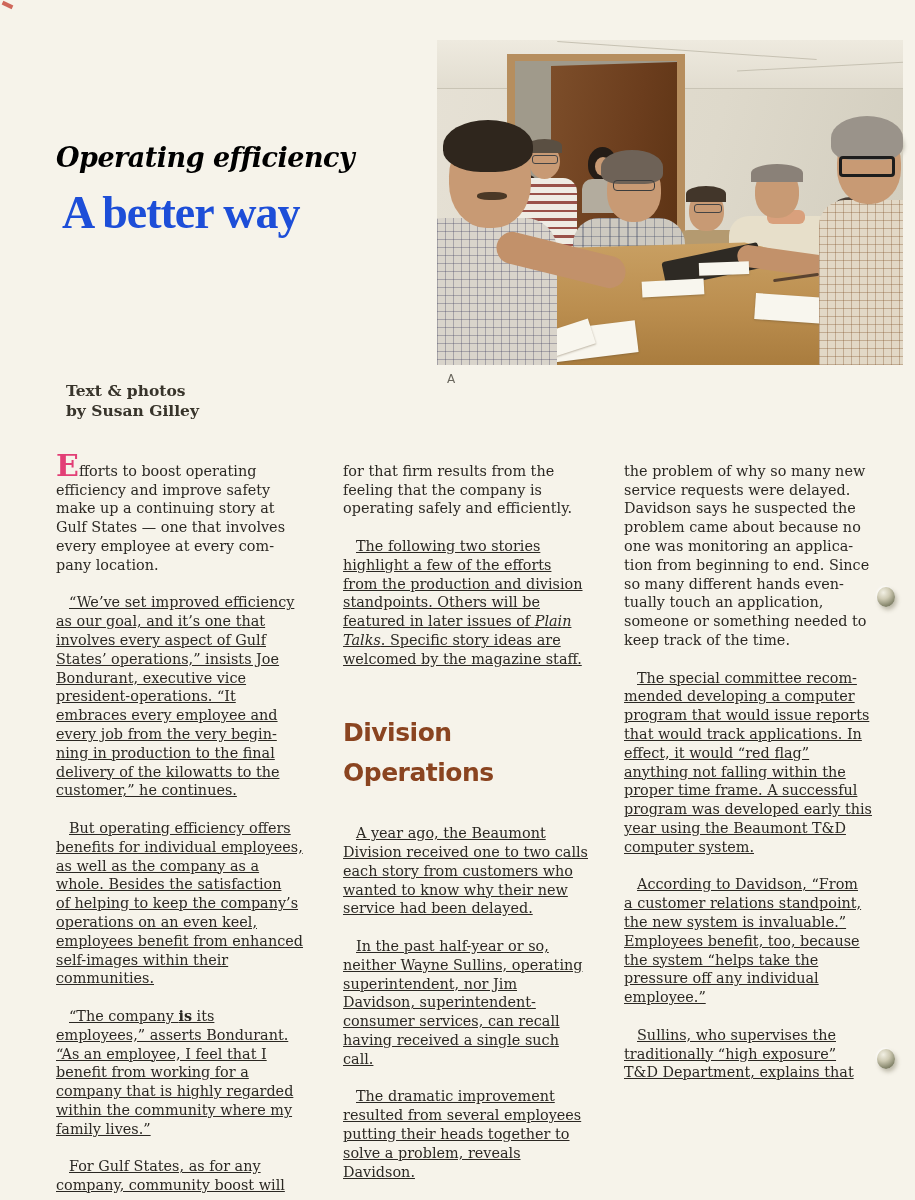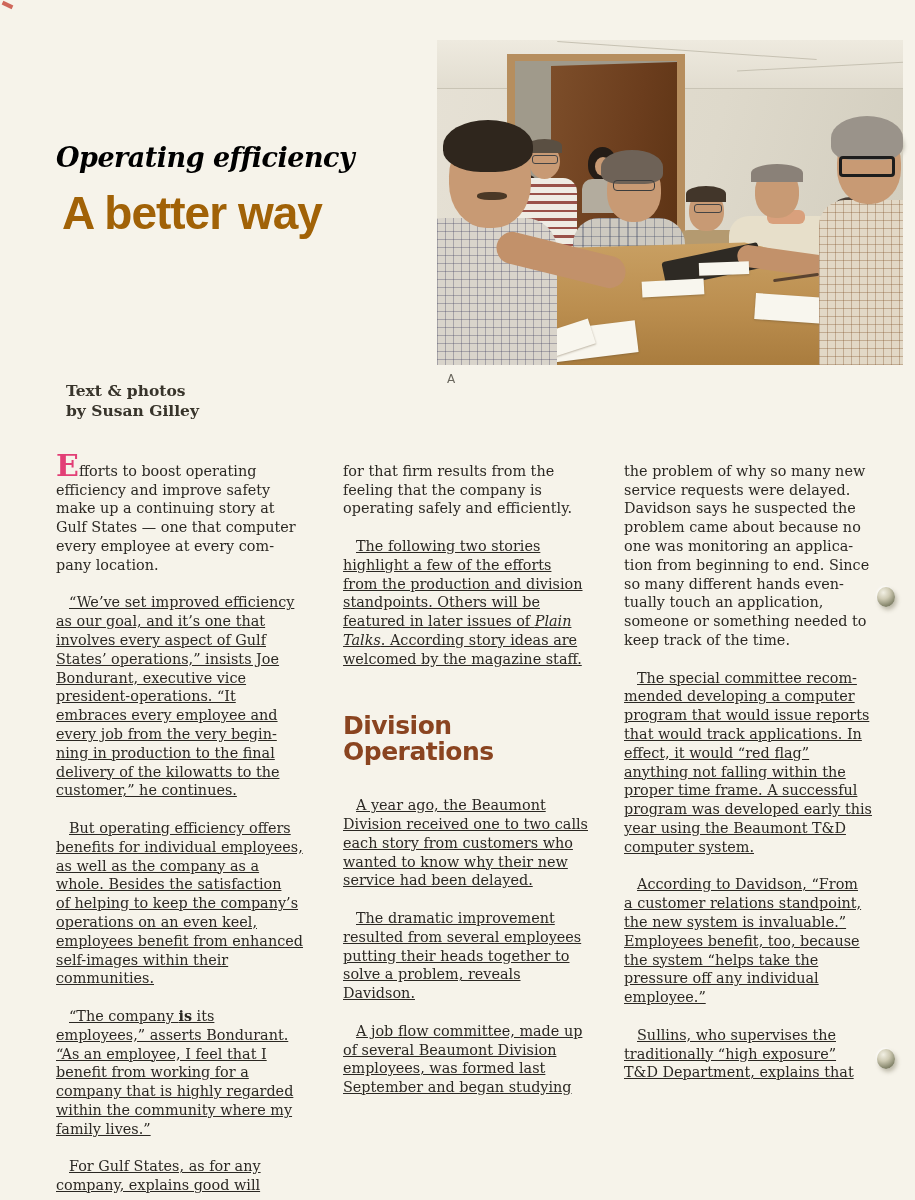--- a/index.html
+++ b/index.html
@@ -11,22 +11,22 @@
   }
   
   .kicker{
     position:absolute;left:56px;top:142px;
     font-family:"DejaVu Serif", serif;
     font-style:italic;font-weight:bold;
     font-size:27px;color:#000000;letter-spacing:-0.5px;
   }
   .title{
     position:absolute;left:62px;top:186px;
-    font-family:Liberation Sans, sans-serif;
-    font-weight:bold;font-size:46px;color:#a16207;letter-spacing:-1px;
+    font-family:Liberation Serif, serif;
+    font-weight:bold;font-size:46px;color:#1d4ed8;letter-spacing:-1px;
   }
   .byline{
     position:absolute;left:66px;top:381px;
     font-weight:bold;font-size:15.5px;line-height:20px;color:#38342b;
     white-space:pre-line;
   }
   .photo-label{
     position:absolute;left:447px;top:372px;
     font-family:"DejaVu Sans", sans-serif;font-size:12px;color:#6a675e;
   }
@@ -46,21 +46,21 @@
   .col p{margin:0;}
   .col p.ind{text-indent:13px;text-decoration:underline;}
   .dropcap{
     font-size:30px;font-weight:bold;color:#e23f76;line-height:1px;
   }
   .b{font-weight:bold;}
   .i{font-style:italic;}
   .section-heading{
     margin:26px 0 12px 0;
     font-family:"DejaVu Sans", sans-serif;
-    font-weight:bold;font-size:25px;line-height:26px;
+    font-weight:bold;font-size:25px;line-height:40px;
     color:#8a4420;letter-spacing:-0.5px;
   }
   
   .corner-mark{position:absolute;left:2px;top:3px;width:11px;height:4px;background:#c54436;transform:rotate(25deg);opacity:.8;}
   .bead{
     position:absolute;border-radius:50%;
     background:radial-gradient(circle at 35% 28%, #f2f0e4 0%, #cfcbb4 35%, #8a8a70 70%, #5c5c48 100%);
     box-shadow:2px 3px 4px rgba(120,115,90,.45), -1px -1px 2px rgba(255,255,255,.8);
   }
   .bead-1{left:879px;top:131px;width:23px;height:24px;
@@ -225,21 +225,21 @@
 <div class="kicker">Operating efficiency</div>
 <div class="title">A better way</div>
 <div class="byline">Text &amp; photos
 by Susan Gilley</div>
 <div class="photo-label">A</div>
 
 <div class="col col-1">
   <p><span class="dropcap">E</span><span>fforts to boost operating
 efficiency and improve safety
 make up a continuing story at
-Gulf States — one that computer
+Gulf States — one that involves
 every employee at every com-
 pany location.</span></p>
   <p class="ind">“We’ve set improved efficiency
 as our goal, and it’s one that
 involves every aspect of Gulf
 States’ operations,” insists Joe
 Bondurant, executive vice
 president-operations. “It
 embraces every employee and
 every job from the very begin-
@@ -256,40 +256,47 @@
 self-images within their
 communities.</p>
   <p class="ind"><span>“The company </span><span class="b">is</span><span> its
 employees,” asserts Bondurant.
 “As an employee, I feel that I
 benefit from working for a
 company that is highly regarded
 within the community where my
 family lives.”</span></p>
   <p class="ind">For Gulf States, as for any
-company, explains good will</p>
+company, community boost will</p>
 </div>
 
 <div class="col col-2">
   <p>for that firm results from the
 feeling that the company is
 operating safely and efficiently.</p>
   <p class="ind"><span>The following two stories
 highlight a few of the efforts
 from the production and division
 standpoints. Others will be
 featured in later issues of </span><span class="i">Plain
-Talks</span><span>. According story ideas are
+Talks</span><span>. Specific story ideas are
 welcomed by the magazine staff.</span></p>
   <h3 class="section-heading">Division Operations</h3>
   <p class="ind">A year ago, the Beaumont
 Division received one to two calls
 each story from customers who
 wanted to know why their new
 service had been delayed.</p>
+  <p class="ind">In the past half-year or so,
+neither Wayne Sullins, operating
+superintendent, nor Jim
+Davidson, superintendent-
+consumer services, can recall
+having received a single such
+call.</p>
   <p class="ind">The dramatic improvement
 resulted from several employees
 putting their heads together to
 solve a problem, reveals
 Davidson.</p>
   <p class="ind">A job flow committee, made up
 of several Beaumont Division
 employees, was formed last
 September and began studying</p>
 </div>

